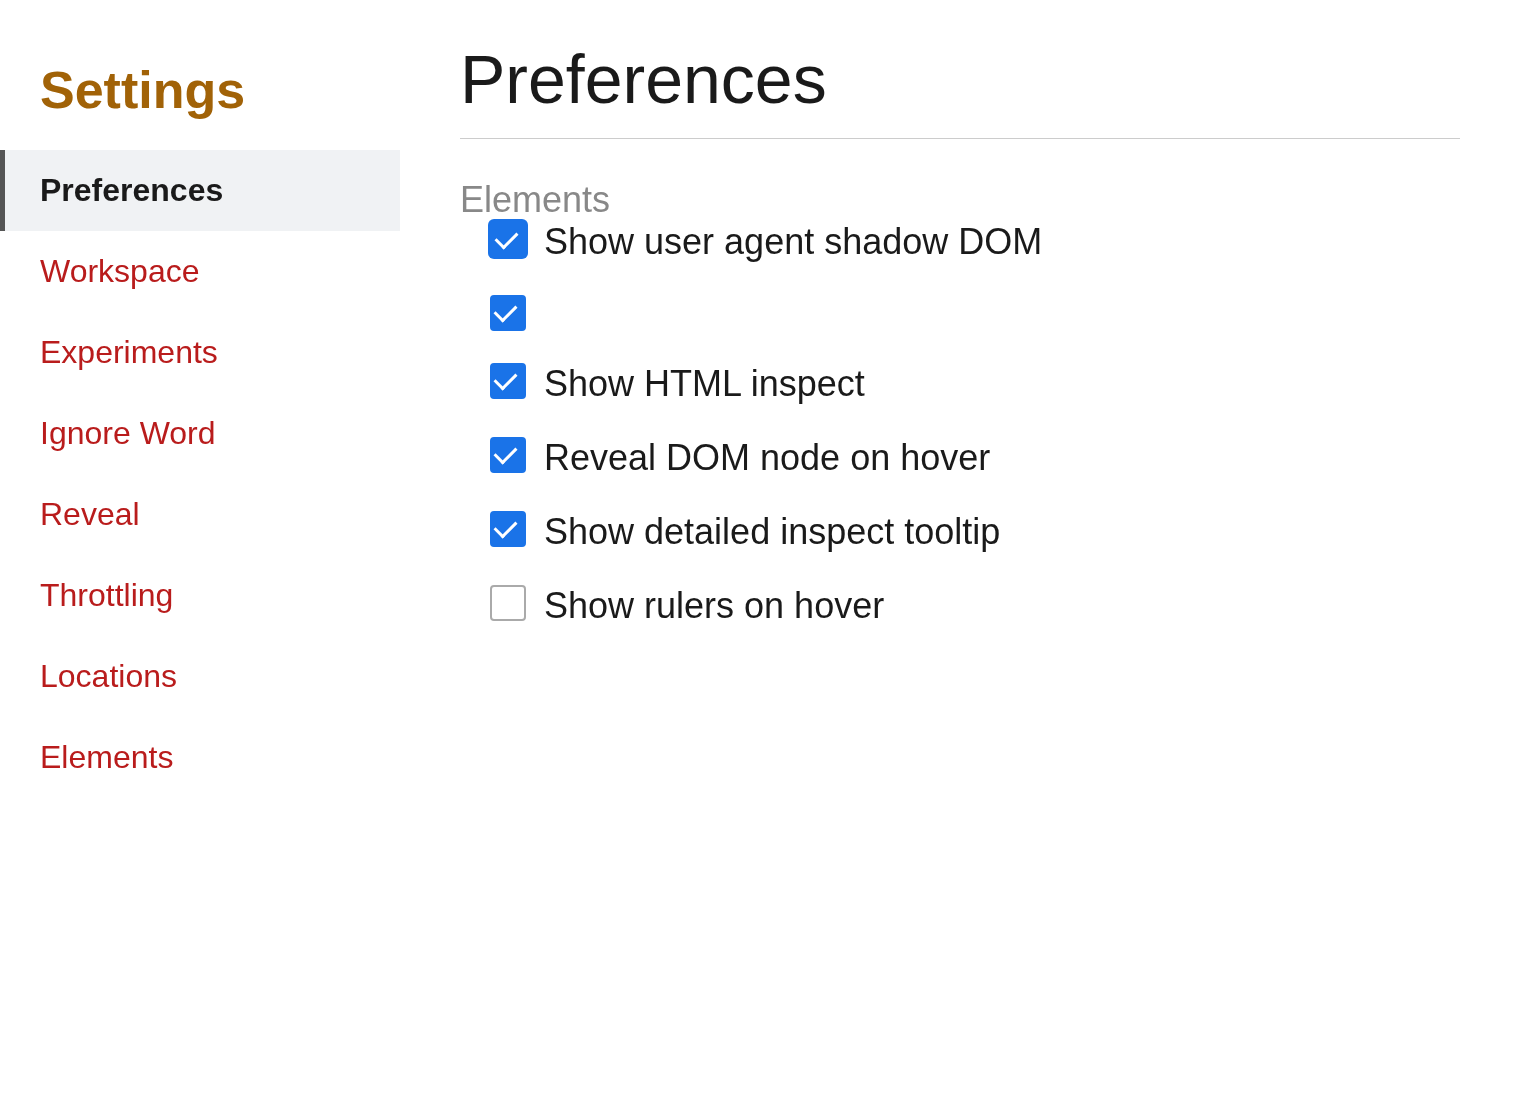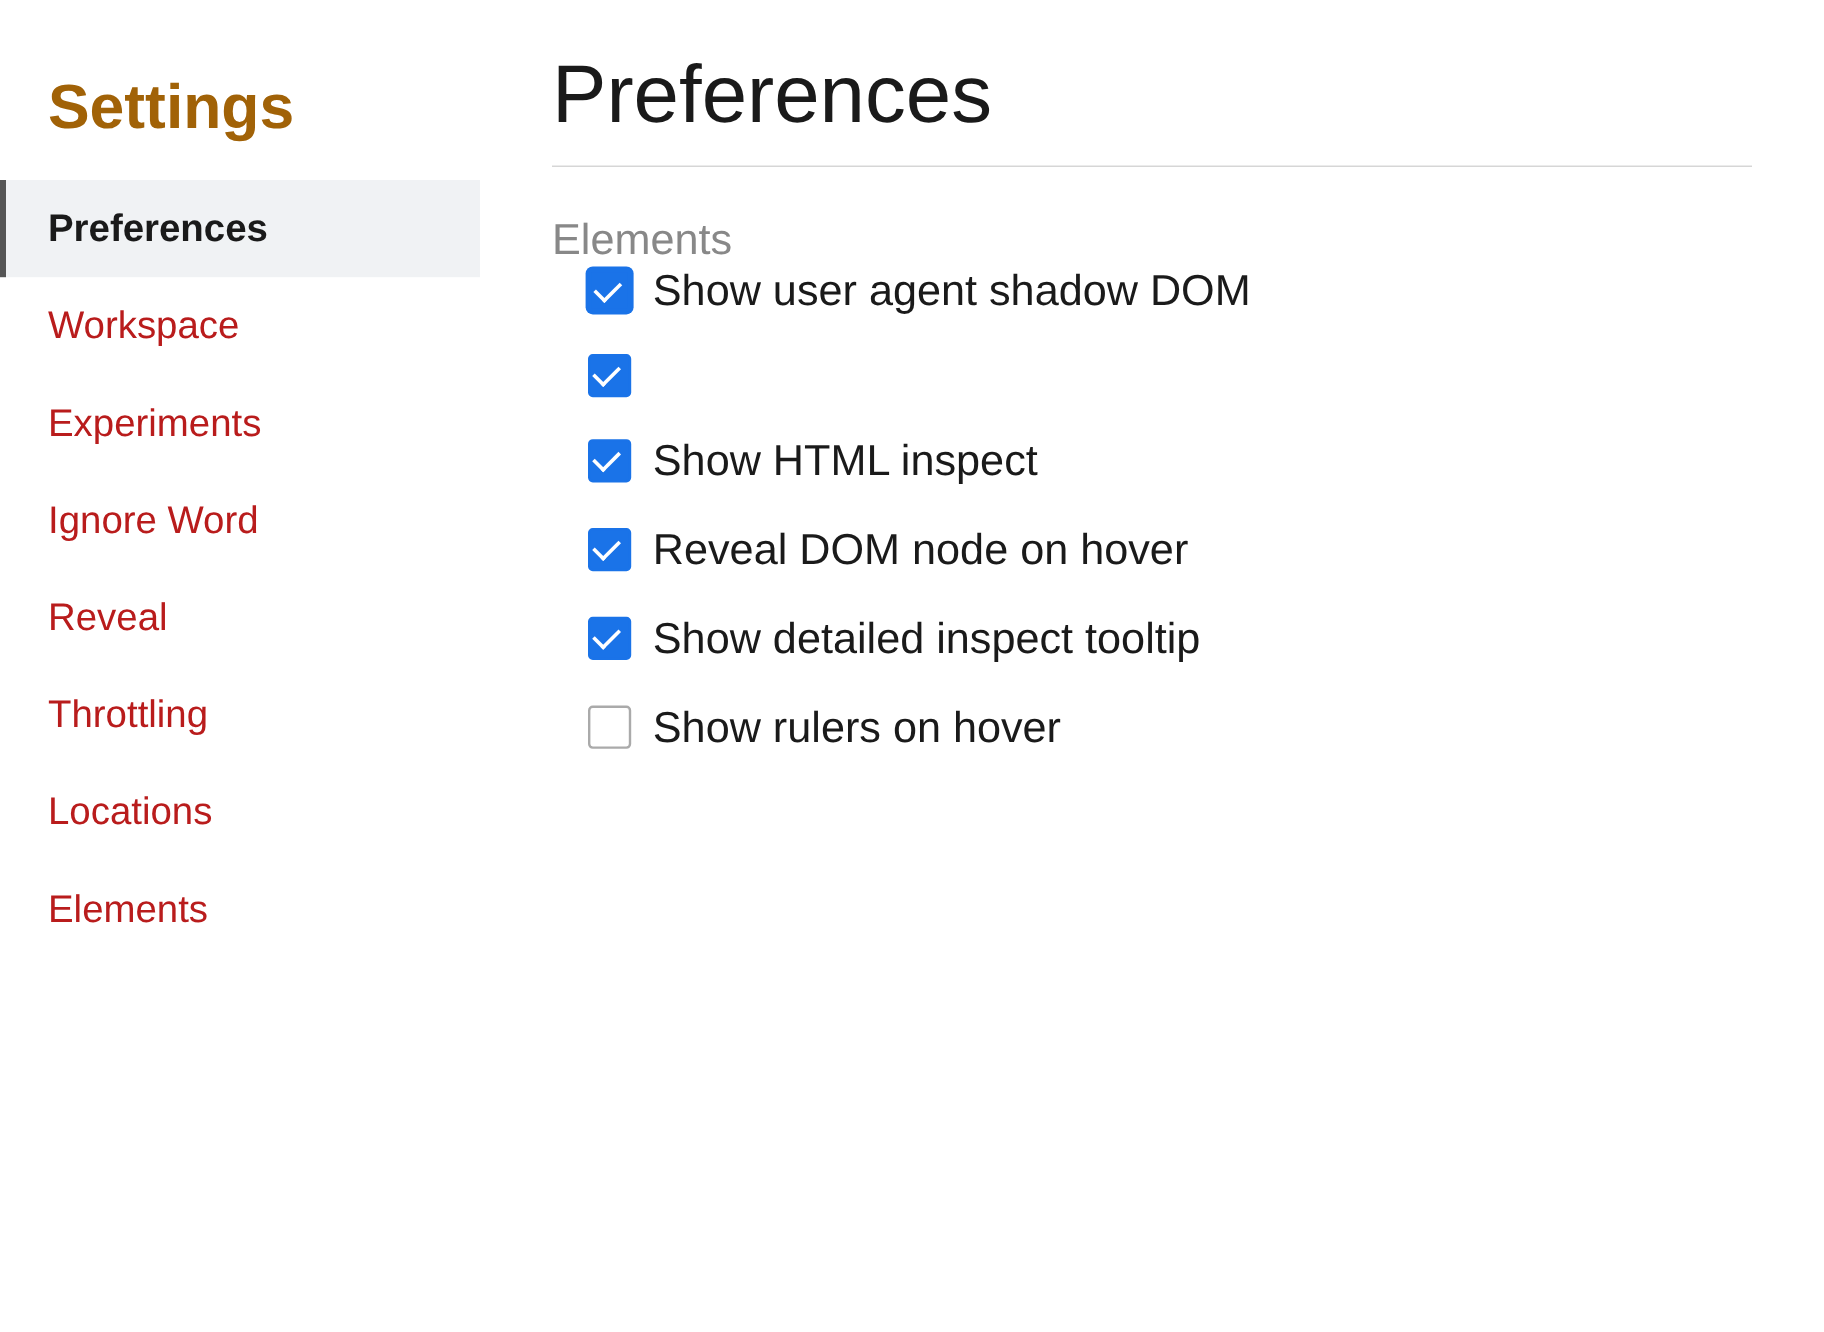--- a/index.html
+++ b/index.html
@@ -91,21 +91,21 @@
       font-weight: 400;
     }
 
     .checkbox-list {
       list-style: none;
       padding-left: 30px;
     }
 
     .checkbox-item {
       display: flex;
-      align-items: center;
+      align-items: flex-start;
       margin-bottom: 32px;
       gap: 18px;
     }
 
     .checkbox-item label {
       font-size: 36px;
       color: #1a1a1a;
       cursor: pointer;
     }
 

